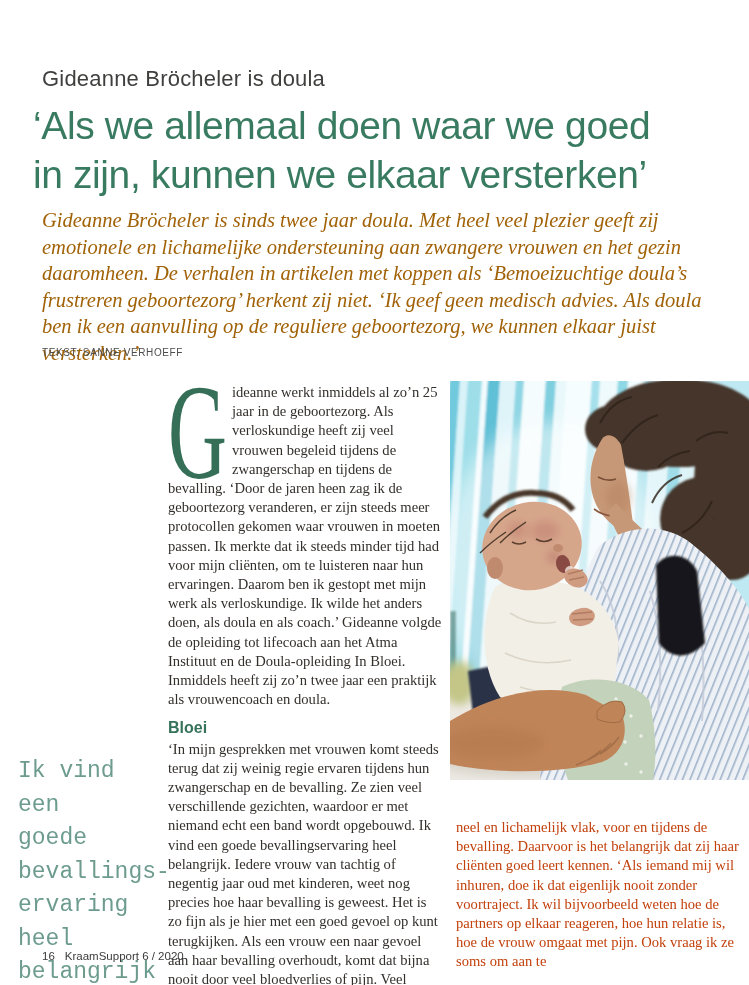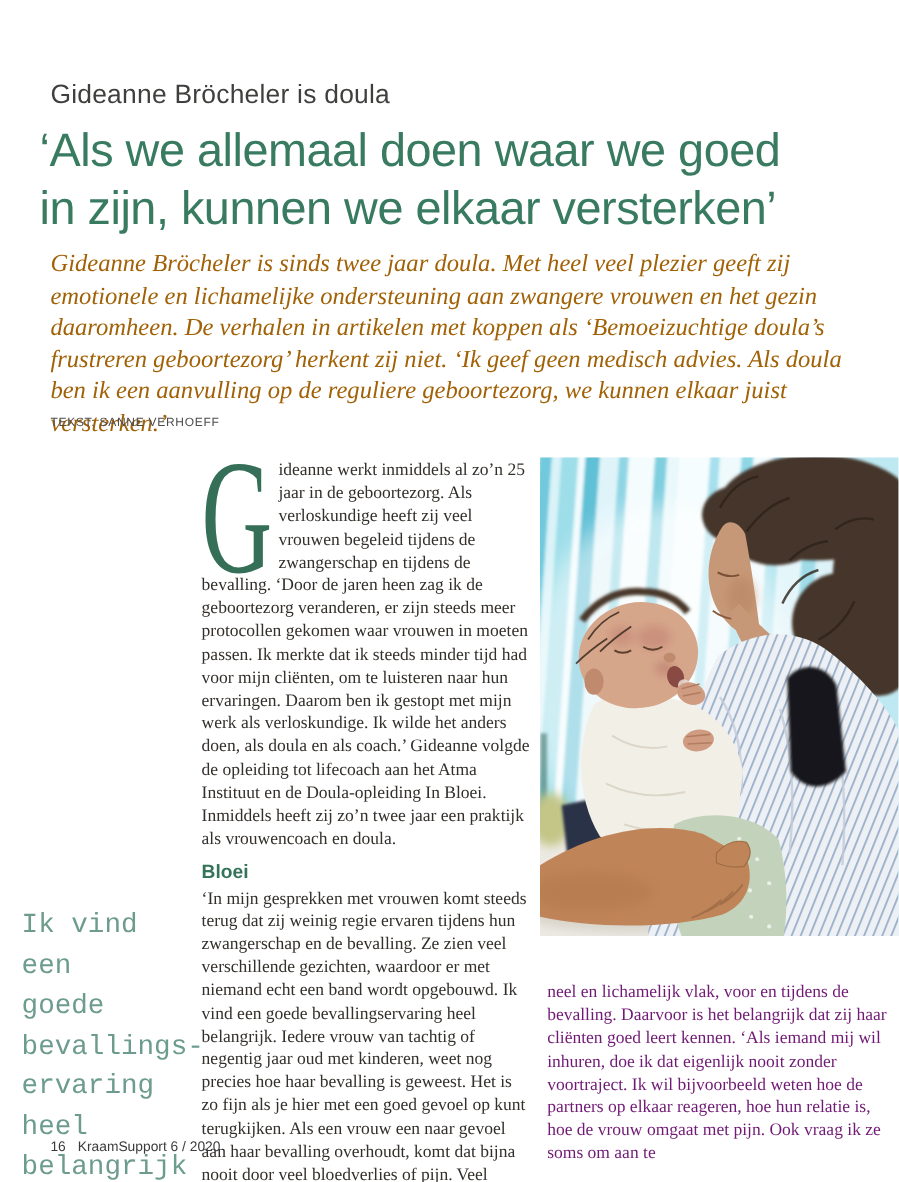--- a/index.html
+++ b/index.html
@@ -26,21 +26,21 @@
     position:absolute; left:42px; top:347px;
     font-family:"Liberation Sans", sans-serif;
     font-size:10px; color:#4c4c4c; letter-spacing:0.6px;text-align:center;
   }
   .col1 {
     position:absolute; left:168px; top:383px; width:274px;
     font-size:14.6px; line-height:19.2px; color:#332f2b; text-align:left;
   }
   .col2 {
     position:absolute; left:456px; top:818px; width:284px;
-    font-size:14.6px; line-height:19.2px; color:#701a75;
+    font-size:14.6px; line-height:19.2px; color:#c2410c;
   }
   .col1 p, .col2 p { margin:0; }
   .dropcap-box { float:left; width:58px; height:96px; margin-right:6px; }
   .dropcap-glyph {
     display:inline-block; font-family:"Liberation Serif", serif;
     font-size:136px; line-height:98px; color:#366f58;
     transform:scaleX(0.60); transform-origin:left top;
   }
   .section-heading {
     font-family:"Liberation Sans", sans-serif; font-weight:bold;

